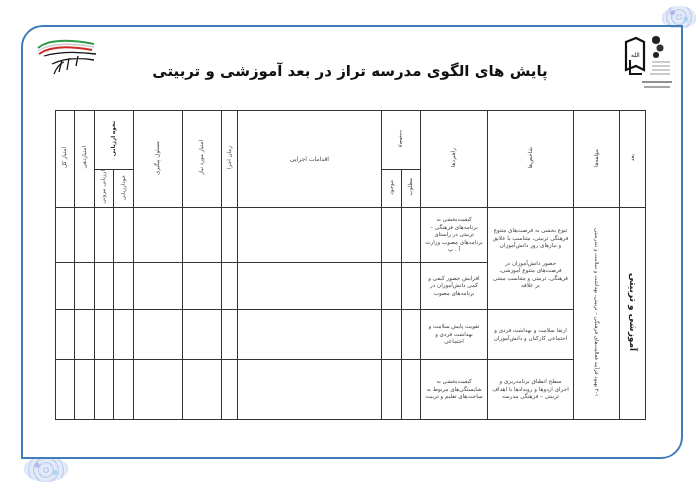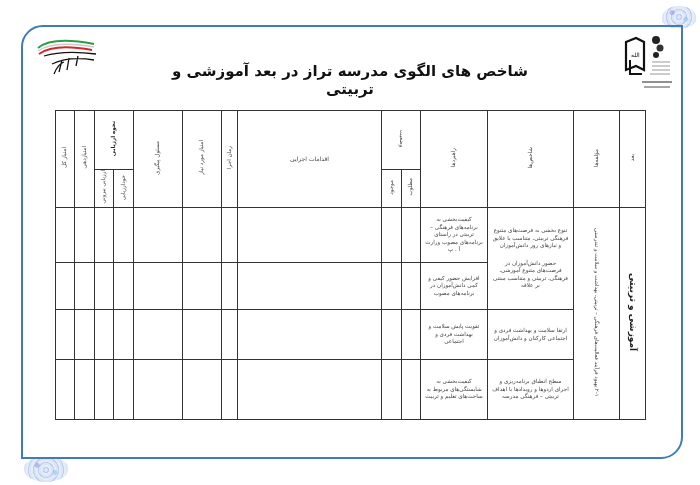--- a/index.html
+++ b/index.html
@@ -65,21 +65,21 @@
     <circle cx="34" cy="25" r="3" fill="#222"></circle>
     <line x1="30" y1="32" x2="48" y2="32" stroke="#555" stroke-width="0.6"></line>
     <line x1="30" y1="36" x2="48" y2="36" stroke="#555" stroke-width="0.6"></line>
     <line x1="30" y1="40" x2="48" y2="40" stroke="#555" stroke-width="0.6"></line>
     <line x1="28" y1="44" x2="48" y2="44" stroke="#555" stroke-width="0.6"></line>
     <line x1="20" y1="52" x2="50" y2="52" stroke="#222" stroke-width="1"></line>
     <line x1="22" y1="57" x2="48" y2="57" stroke="#222" stroke-width="0.8"></line>
   </svg>
 </div>
 
-<div class="title">شاخص های الگوی مدرسه تراز در بعد آموزشی و تربیتی</div>
+<div class="title">پایش های الگوی مدرسه تراز در بعد آموزشی و تربیتی</div>
 
 <table class="grid">
   <colgroup>
     <col style="width:19px">
       <col style="width:20px">
       <col style="width:19px">
       <col style="width:20px">
     <col style="width:49px">
       <col style="width:39px">
       <col style="width:16px">

